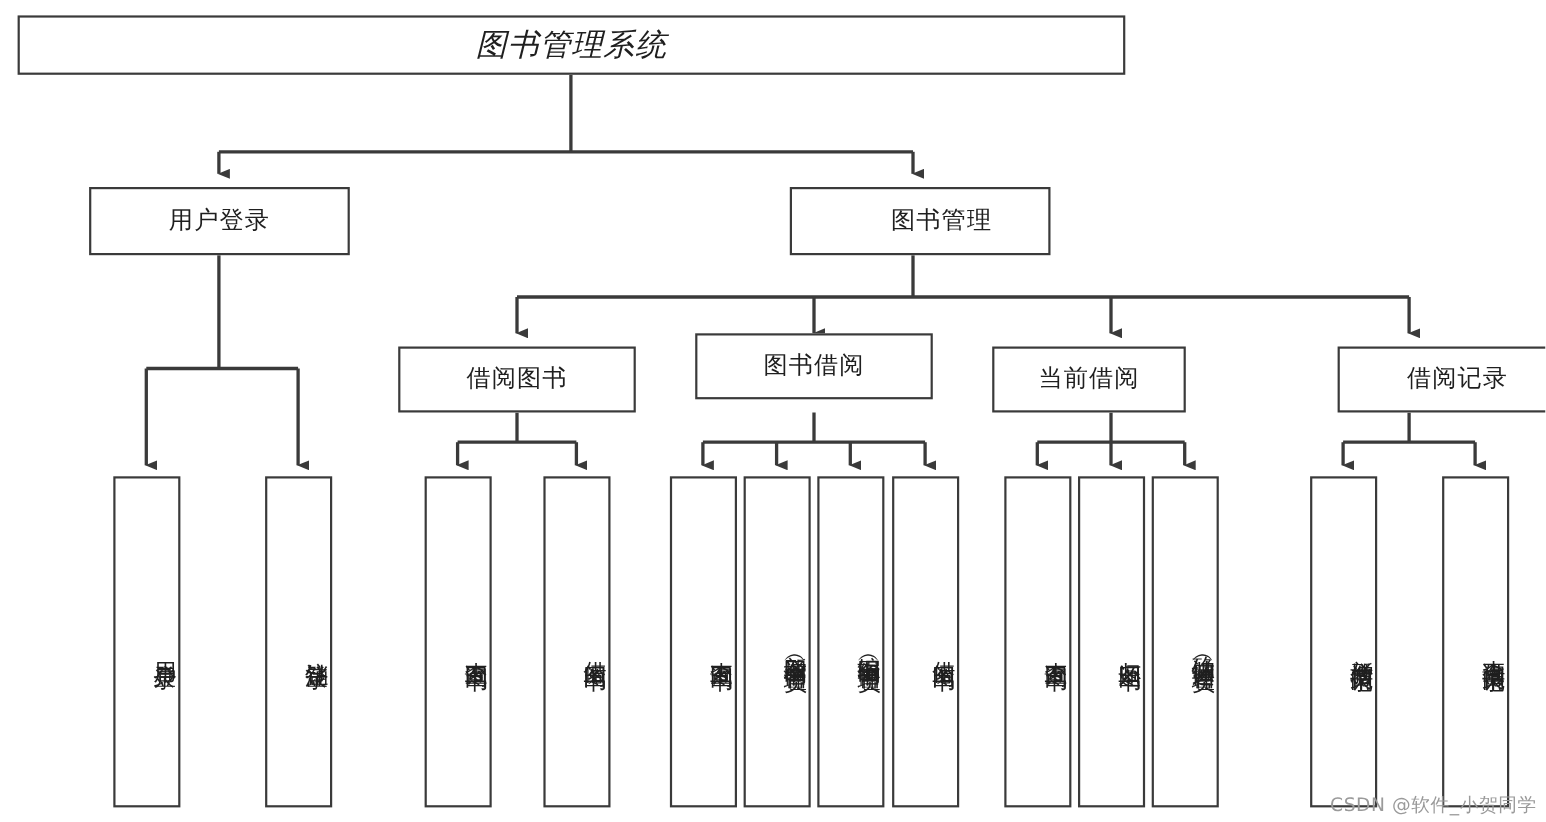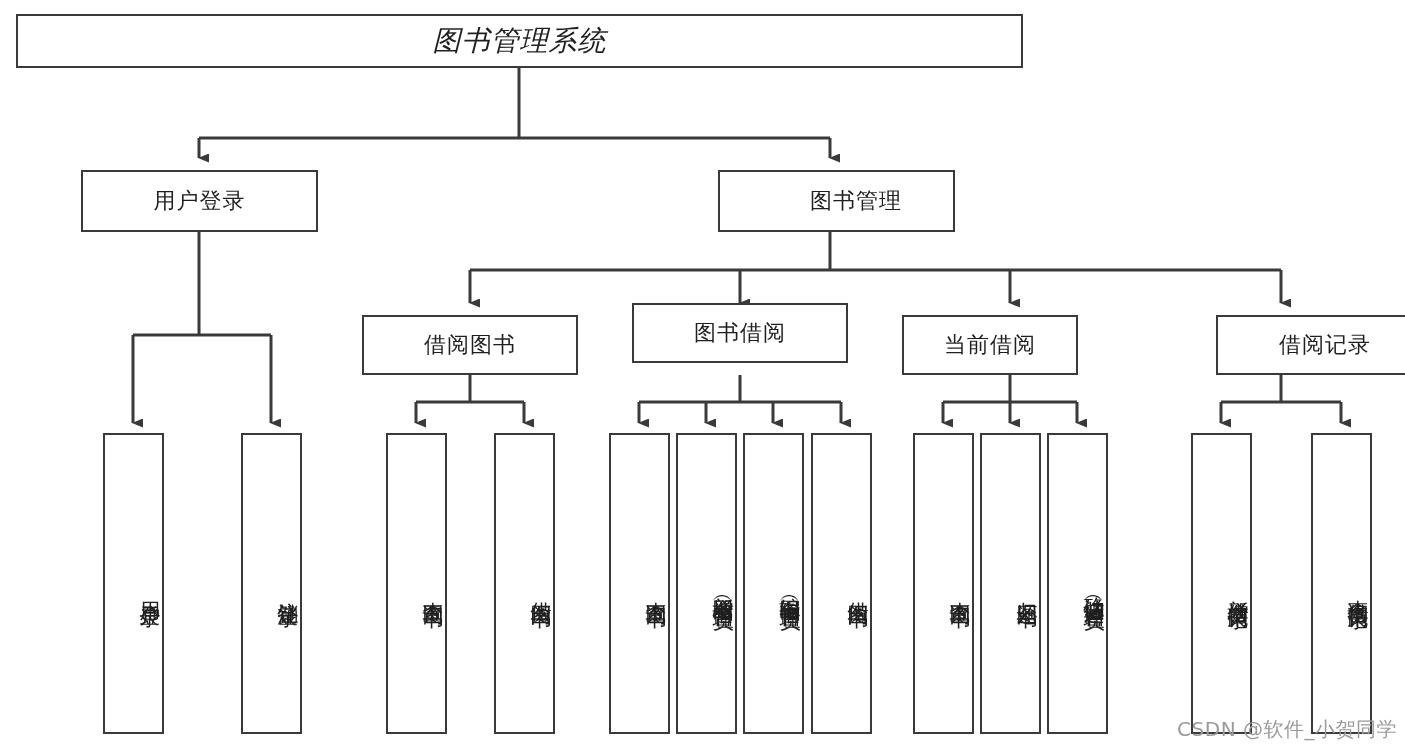--- a/index.html
+++ b/index.html
@@ -56,21 +56,21 @@
   }
   .node-v .vtxt{
     writing-mode:vertical-rl;
     text-orientation:upright;
     display:block;
   }
   .watermark{
     position:absolute;
     right:8px;
     bottom:4px;
-    font-size:20px;
+    font-size:17px;
     color:#9a9a9a;
     letter-spacing:0.5px;
     z-index:5;
     white-space:nowrap;
   }
 </style>
 </head>
 <body>
 
 <div id="canvas">

